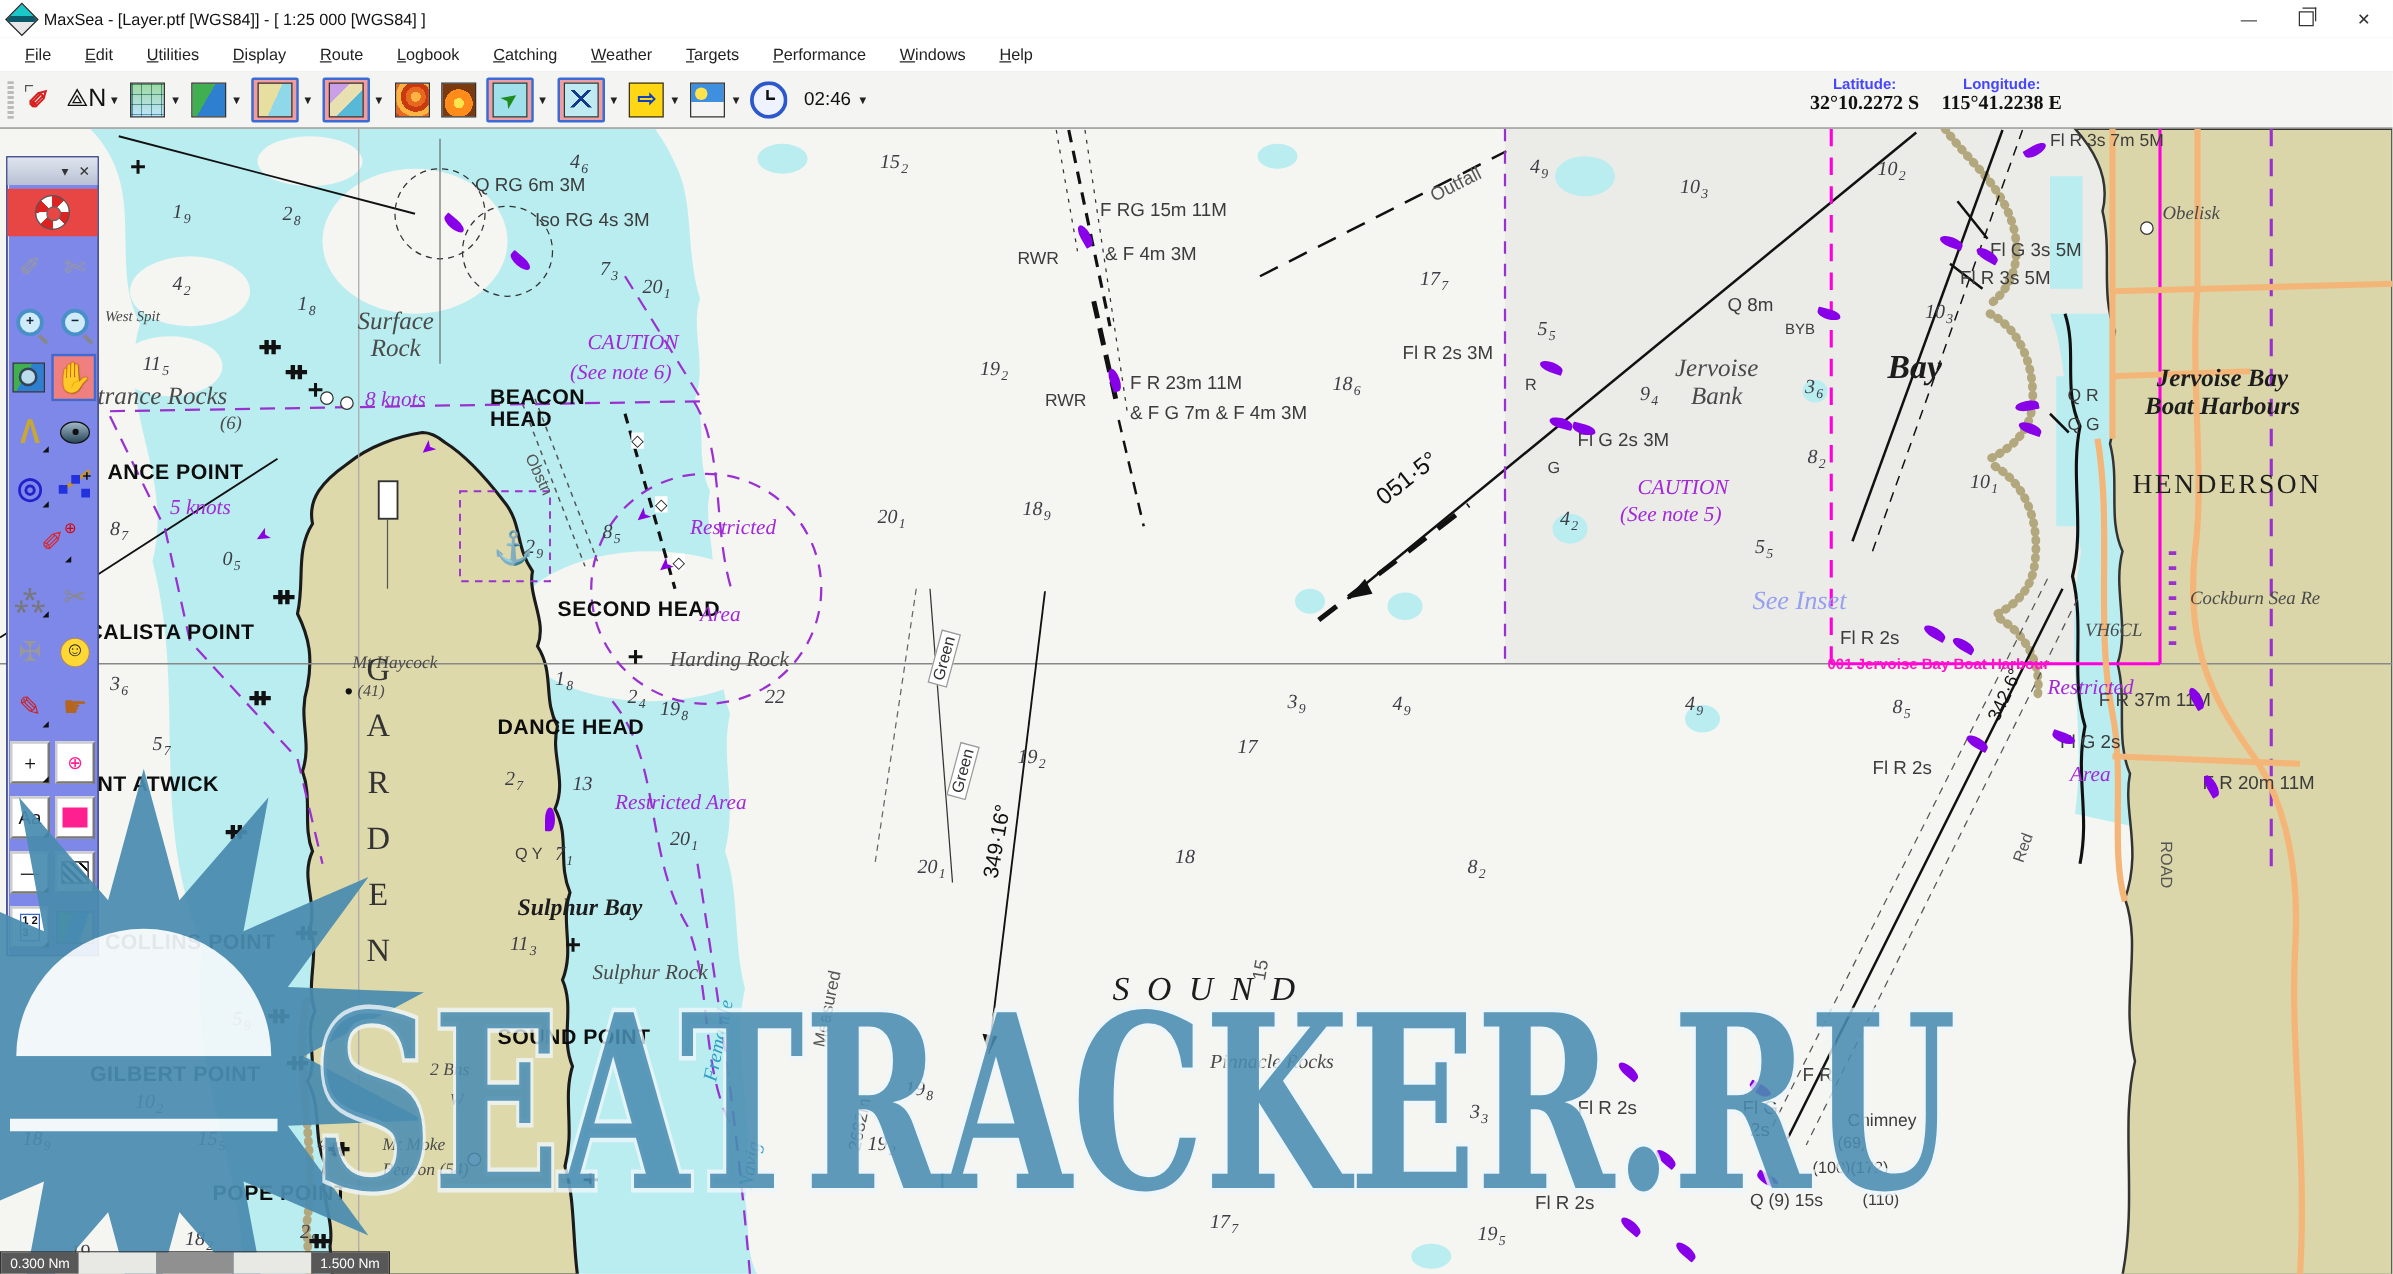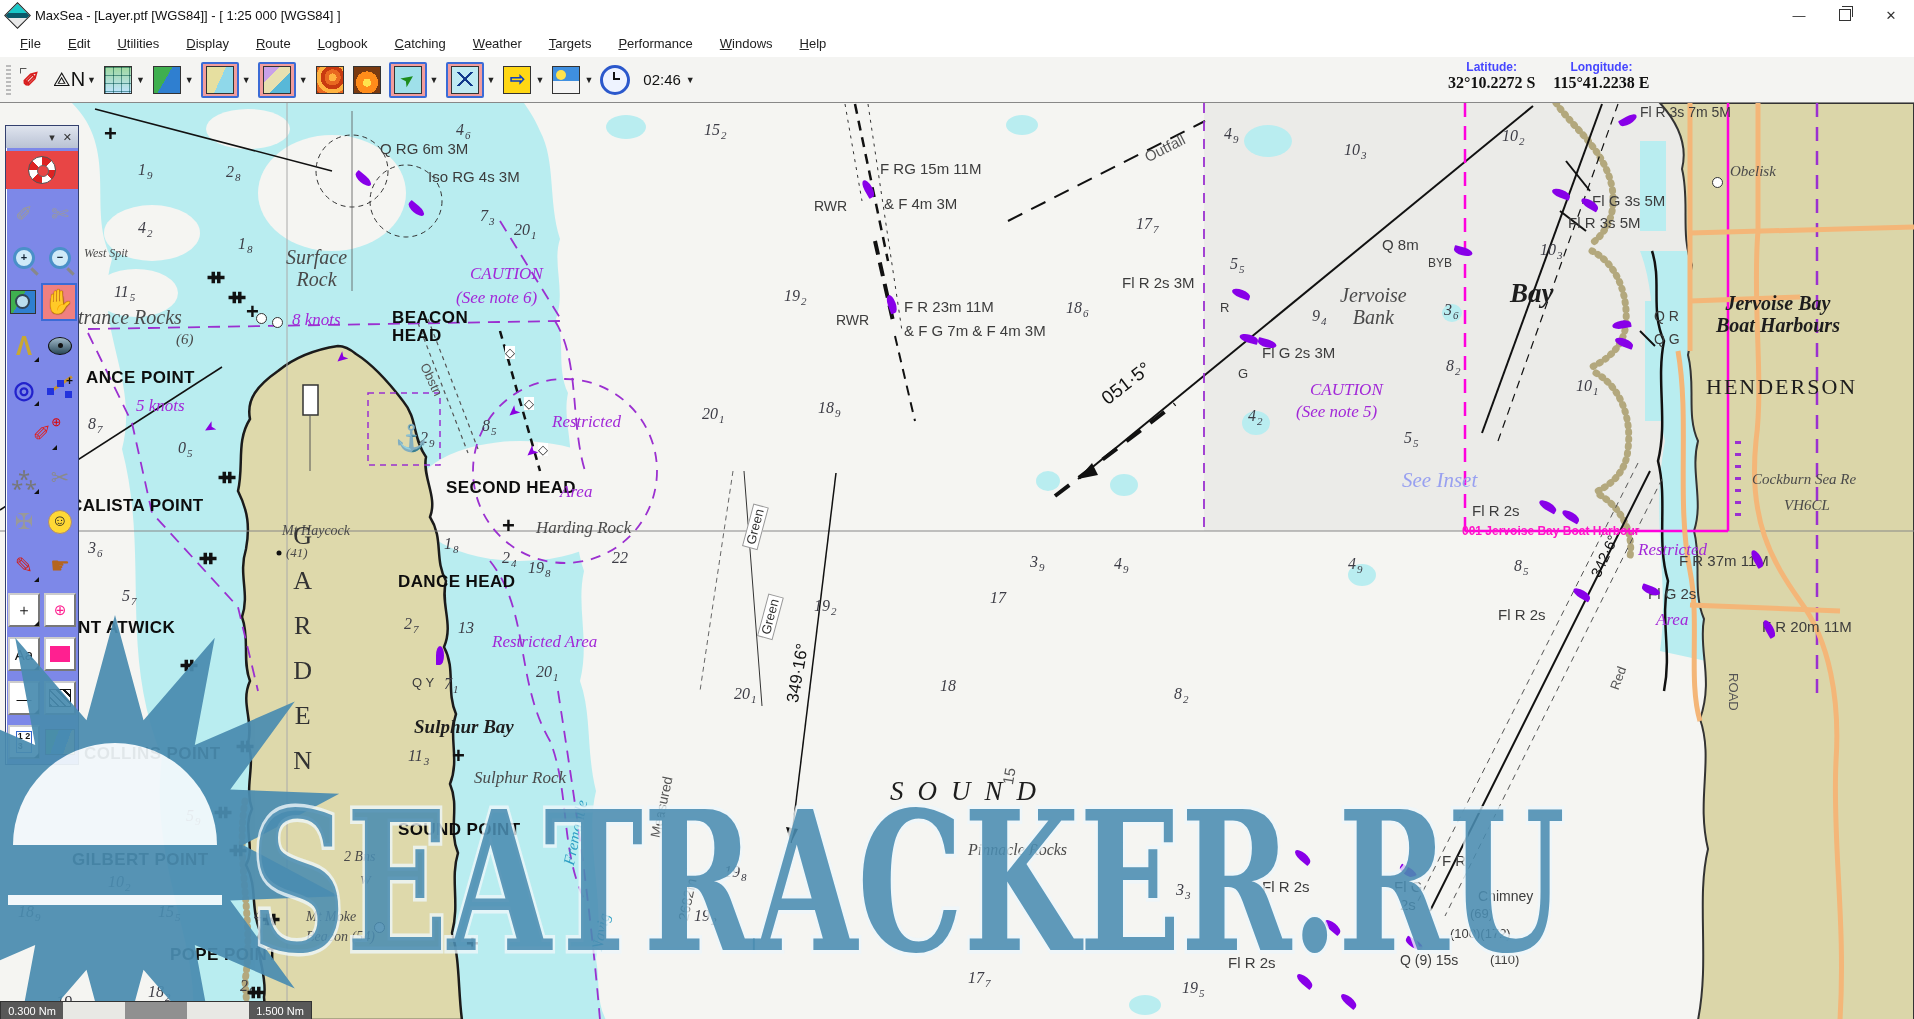--- a/index.html
+++ b/index.html
@@ -425,21 +425,21 @@
       <span class="lbl geo" style="left: 286px; top: 545px; font-size: 13px;">(41)</span>
       <span class="lbl geo" style="left: 536px; top: 518px; font-size: 17px;">Harding Rock</span>
       <span class="lbl geo" style="left: 1340px; top: 284px; font-size: 20px; text-align: center;">Jervoise
 Bank</span>
       <span class="lbl bay" style="left: 1510px; top: 278px; font-size: 27px;">Bay</span>
       <span class="lbl bay" style="left: 1716px; top: 292px; text-align: center;">Jervoise Bay
 Boat Harbours</span>
       <span class="lbl city" style="left: 1706px; top: 374px;">HENDERSON</span>
       <span class="lbl geo" style="left: 1730px; top: 162px;">Obelisk</span>
       <span class="lbl geo" style="left: 1752px; top: 470px;">Cockburn Sea Re</span>
-      <span class="lbl geo" style="left: 1784px; top: 496px;">VH6CL</span>
+      <span class="lbl geo" style="left: 1668px; top: 496px;">VH6CL</span>
       <span class="lbl bay" style="left: 414px; top: 716px; font-size: 19px;">Sulphur Bay</span>
       <span class="lbl geo" style="left: 474px; top: 768px; font-size: 17px;">Sulphur Rock</span>
       <span class="lbl geo" style="left: 968px; top: 840px; font-size: 16px;">Pinnacle Rocks</span>
       <span class="lbl geo" style="left: 344px; top: 848px; font-size: 14px;">2 Bns</span>
       <span class="lbl geo" style="left: 360px; top: 872px; font-size: 13px;">W</span>
       <span class="lbl geo" style="left: 306px; top: 908px; font-size: 14px;">Mt Moke</span>
       <span class="lbl geo" style="left: 306px; top: 928px; font-size: 14px;">Beacon (54)</span>
       <span class="lbl big" style="left: 890px; top: 776px; font-size: 27px; letter-spacing: 14px;">SOUND</span>
       <span class="lbl garden" style="left: 288px; top: 520px;">GARDEN</span>
       <span class="lbl lt" style="left: 380px; top: 140px;">Q RG 6m 3M</span>

